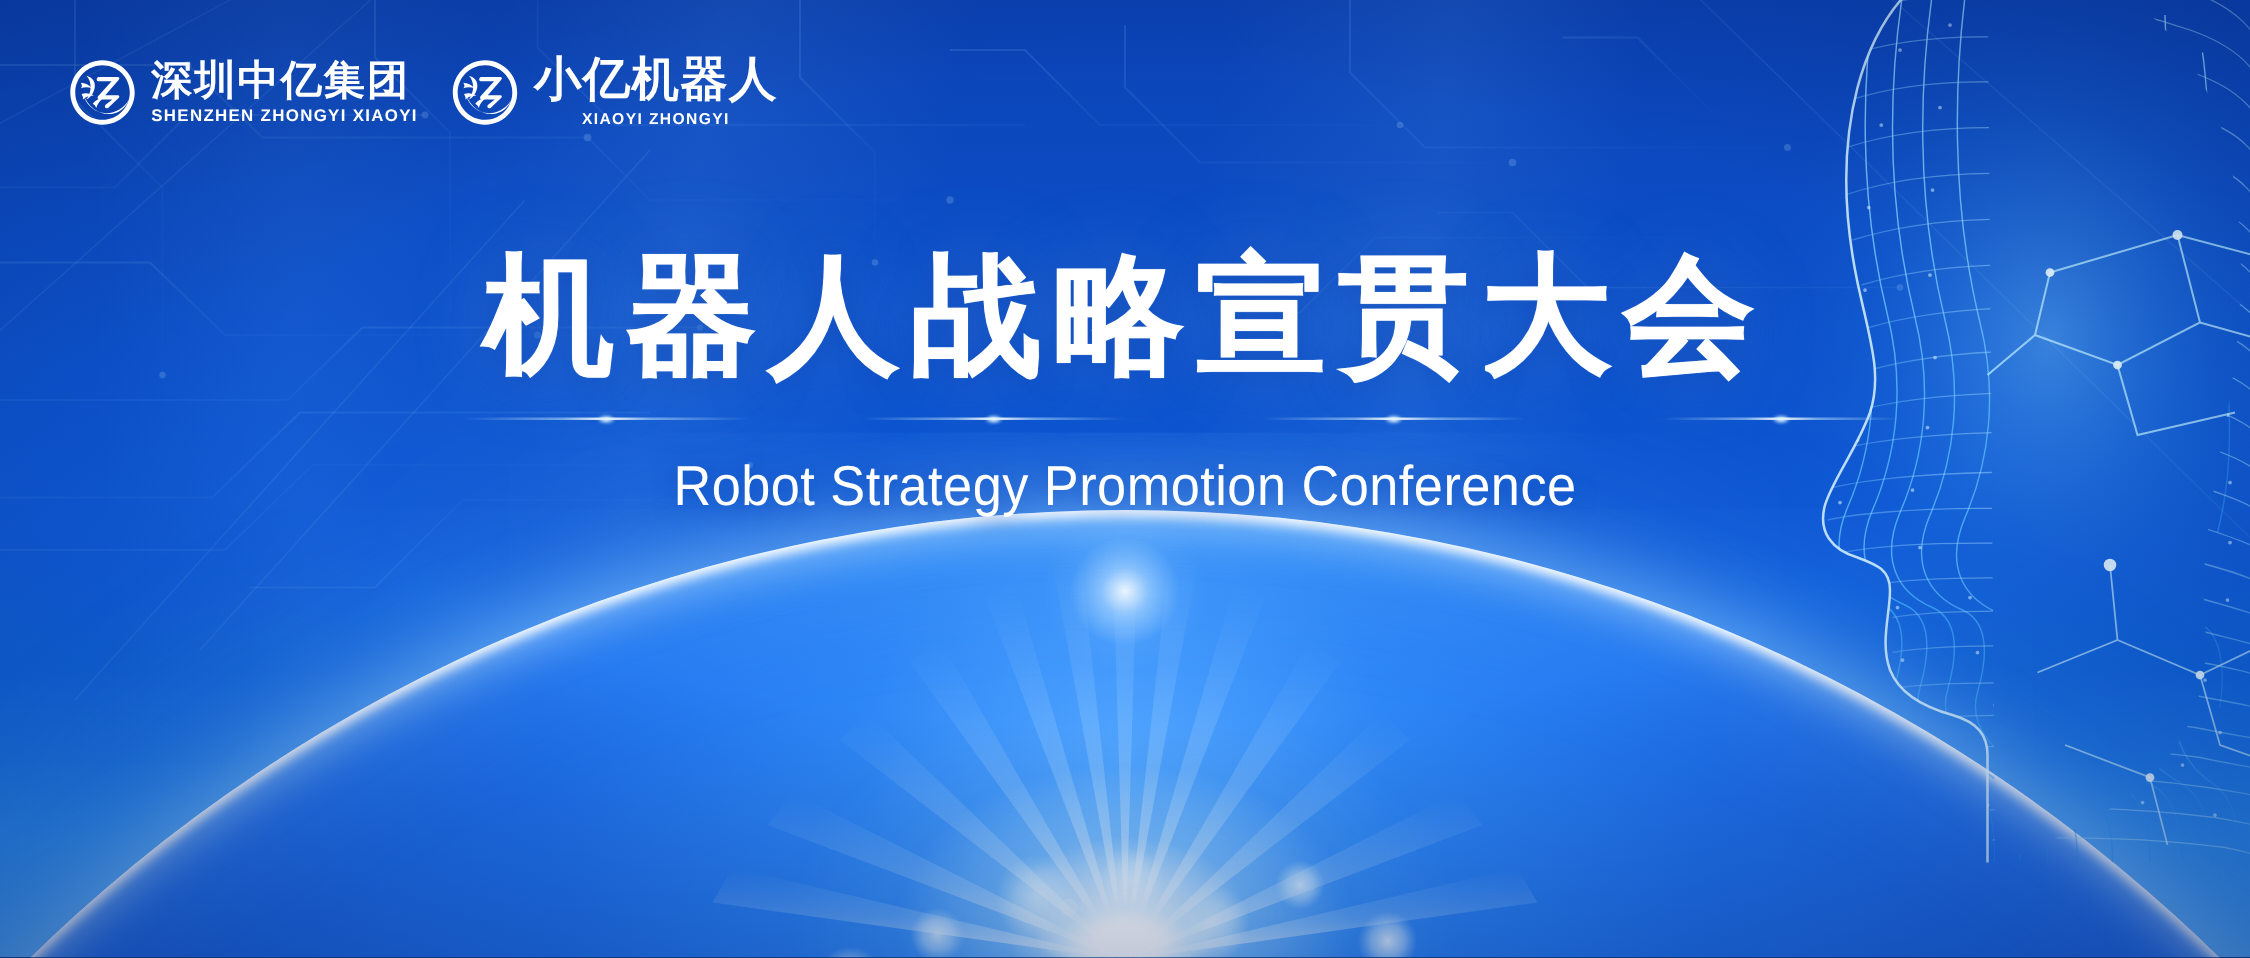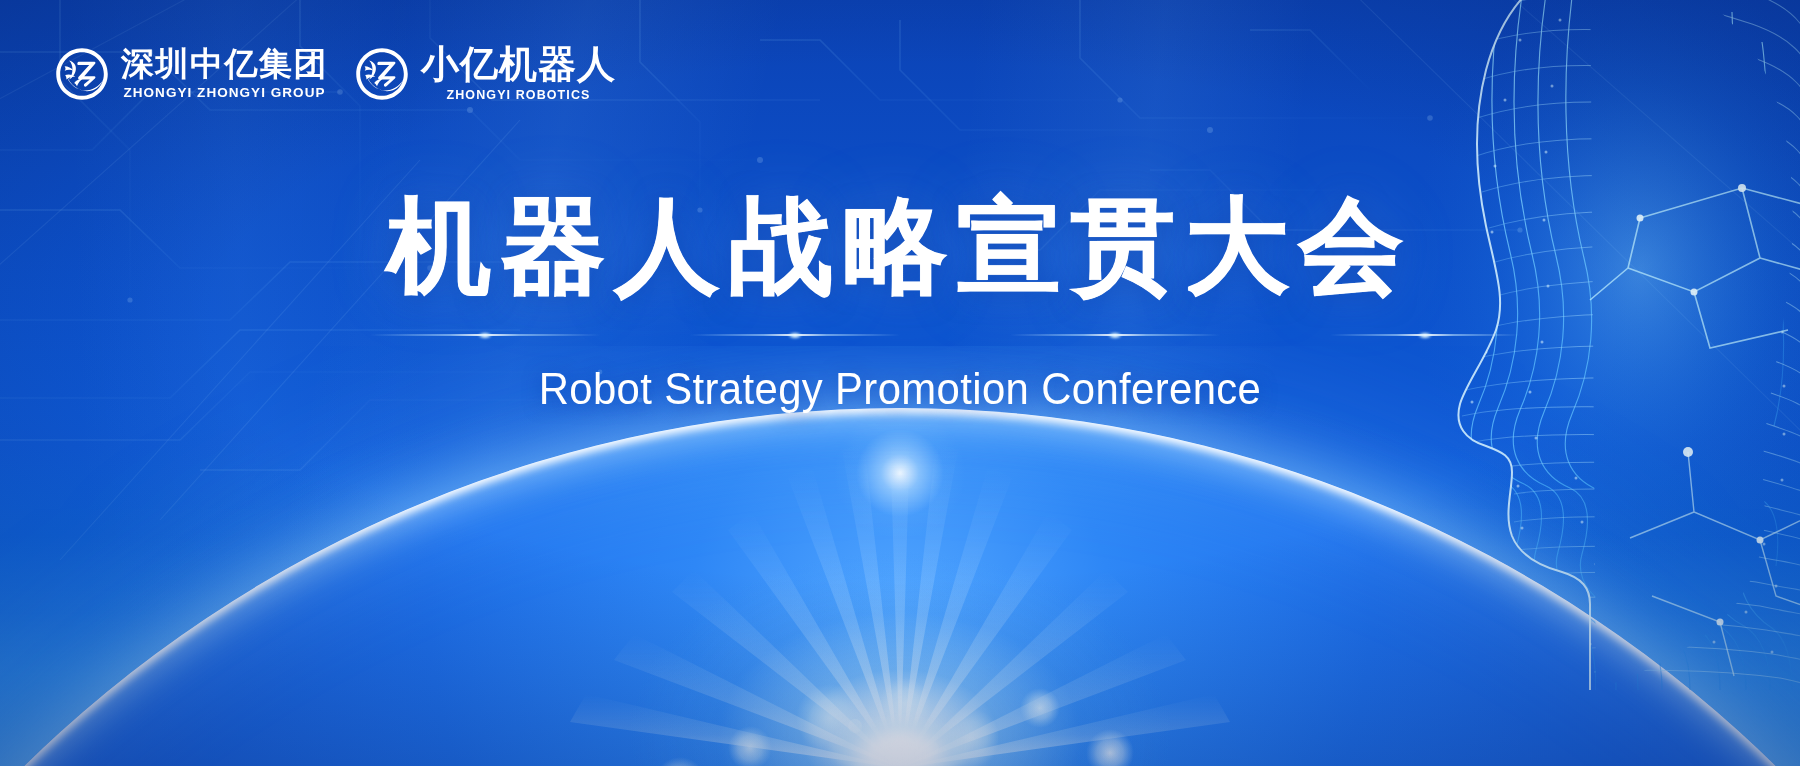--- a/index.html
+++ b/index.html
@@ -189,21 +189,21 @@
   .title-block {
     position: absolute;
     left: 0;
     right: 0;
     top: 196px;
     text-align: center;
     z-index: 15;
     pointer-events: none;
   }
   .title-cn {
-    font-family: Liberation Mono, monospace;
+    font-family: Liberation Serif, serif;
     font-size: 104px;
     font-weight: 700;
     color: #ffffff;
     letter-spacing: 10px;
     line-height: 1.12;
     margin: 0;
     padding-left: 0;
     text-shadow:
       0 0 1px rgba(255,255,255,0.9),
       0 3px 26px rgba(10,60,170,0.55),
@@ -675,38 +675,38 @@
                  M50,11 C28.5,11 11,28.5 11,50 C11,71.5 28.5,89 50,89 C71.5,89 89,71.5 89,50 C89,28.5 71.5,11 50,11 Z" fill="#ffffff"></path>
         <path d="M22,52 C30,72 48,84 66,80 C76,78 84,70 88,60 C80,74 64,82 50,79 C36,76 26,66 22,52 Z" fill="#ffffff"></path>
         <path d="M27,26 C31,30 33,36 33,42 C33,48 31,54 27,60 C33,57 38,50 39,42 C40,34 35,28 27,26 Z" fill="#ffffff"></path>
         <path d="M19,36 C25,36 31,39 35,44 C30,42 24,42 19,44 C22,41 20,38 19,36 Z" fill="#ffffff"></path>
         <path d="M20,52 C26,50 33,51 38,55 C32,54 26,56 22,60 C23,57 21,54 20,52 Z" fill="#ffffff"></path>
         <path d="M36,66 C40,61 46,58 52,58 C47,61 43,66 41,72 C40,69 38,67 36,66 Z" fill="#ffffff"></path>
         <path d="M44,28 L72,28 C74,28 75,30 73,32 L54,54 L72,54 C74,54 75,56 73,58 L58,72 C55,74 52,71 54,68 L64,60 L46,60 C43,60 42,57 44,55 L63,34 L44,34 C41,34 41,29 44,28 Z" fill="#ffffff"></path>
       </svg>
       <div class="logo-text">
         <div class="logo-cn">深圳中亿集团</div>
-        <div class="logo-en">ZHONGYI ZHONGYI GROUP</div>
+        <div class="logo-en">SHENZHEN ZHONGYI XIAOYI</div>
       </div>
     </div>
 
     <div class="logo-unit secondary">
       <svg class="logo-mark" viewBox="0 0 100 100">
         <path d="M50,4 C75.4,4 96,24.6 96,50 C96,75.4 75.4,96 50,96 C24.6,96 4,75.4 4,50 C4,24.6 24.6,4 50,4 Z
                  M50,11 C28.5,11 11,28.5 11,50 C11,71.5 28.5,89 50,89 C71.5,89 89,71.5 89,50 C89,28.5 71.5,11 50,11 Z" fill="#ffffff"></path>
         <path d="M22,52 C30,72 48,84 66,80 C76,78 84,70 88,60 C80,74 64,82 50,79 C36,76 26,66 22,52 Z" fill="#ffffff"></path>
         <path d="M27,26 C31,30 33,36 33,42 C33,48 31,54 27,60 C33,57 38,50 39,42 C40,34 35,28 27,26 Z" fill="#ffffff"></path>
         <path d="M19,36 C25,36 31,39 35,44 C30,42 24,42 19,44 C22,41 20,38 19,36 Z" fill="#ffffff"></path>
         <path d="M20,52 C26,50 33,51 38,55 C32,54 26,56 22,60 C23,57 21,54 20,52 Z" fill="#ffffff"></path>
         <path d="M36,66 C40,61 46,58 52,58 C47,61 43,66 41,72 C40,69 38,67 36,66 Z" fill="#ffffff"></path>
         <path d="M44,28 L72,28 C74,28 75,30 73,32 L54,54 L72,54 C74,54 75,56 73,58 L58,72 C55,74 52,71 54,68 L64,60 L46,60 C43,60 42,57 44,55 L63,34 L44,34 C41,34 41,29 44,28 Z" fill="#ffffff"></path>
       </svg>
       <div class="logo-text">
         <div class="logo-cn">小亿机器人</div>
-        <div class="logo-en">ZHONGYI ROBOTICS</div>
+        <div class="logo-en">XIAOYI ZHONGYI</div>
       </div>
     </div>
 
   </div>
 
   <div class="title-block">
     <h1 class="title-cn">机器人战略宣贯大会</h1>
 
     <div class="streak-row">
       <div class="streak s1"></div>

